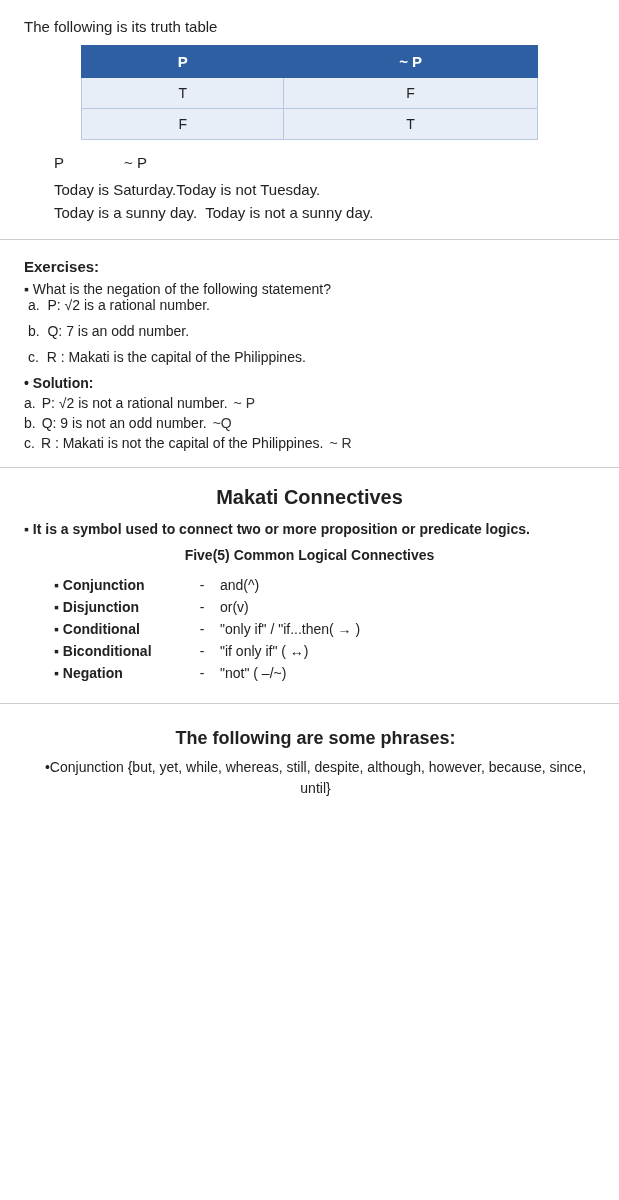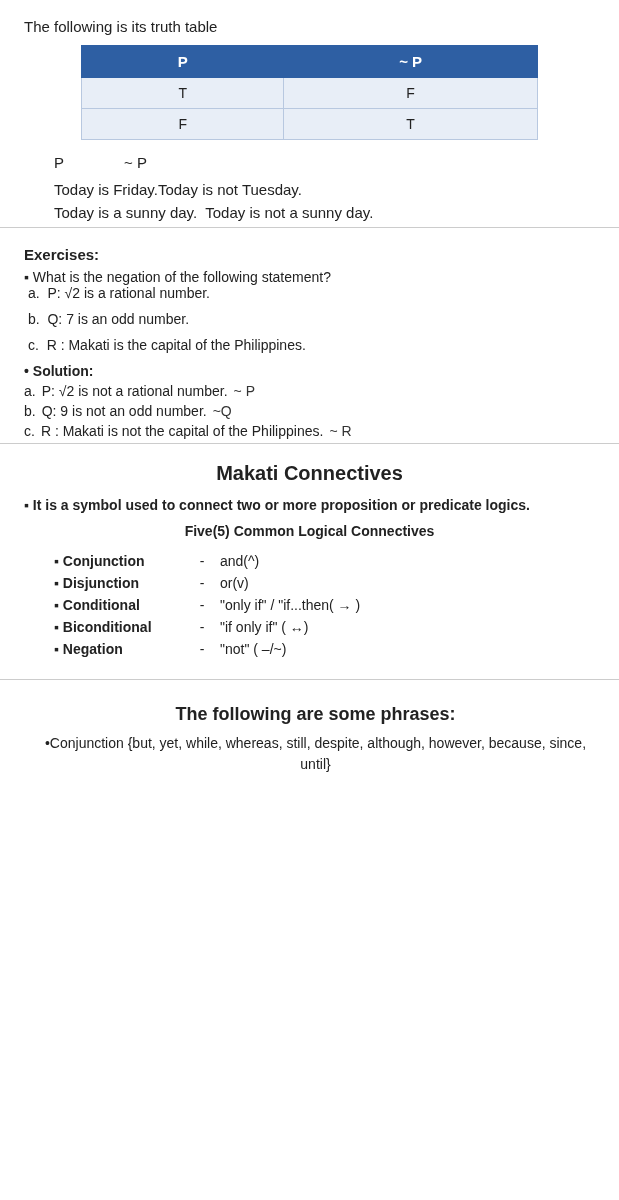--- a/index.html
+++ b/index.html
@@ -5,21 +5,21 @@
     * { margin: 0; padding: 0; box-sizing: border-box; }
     body {
       font-family: Arial, sans-serif;
       font-size: 14px;
       background: #fff;
       color: #222;
       width: 619px;
     }
 
     .section {
-      padding: 18px 24px 0 24px;
+      padding: 18px 24px 12px 24px;
       border-bottom: 1.5px solid #ccc;
     }
 
     
     .truth-table-title {
       font-size: 15px;
       margin-bottom: 10px;
       font-weight: normal;
     }
 
@@ -209,21 +209,21 @@
     </tbody>
   </table>
 
   <div class="negation-label">
     <span>P</span>
     <span>~ P</span>
   </div>
 
   <div class="negation-examples">
     <div class="negation-row">
-      <span class="col-p">Today is Friday.</span>
+      <span class="col-p">Today is Saturday.</span>
       <span class="col-notp">Today is not Tuesday.</span>
     </div>
     <div class="negation-row">
       <span>Today is a sunny day.&nbsp; Today is not a sunny day.</span>
     </div>
   </div>
 </div>
 
 <div class="section">
   <div class="exercises-title">Exercises:</div>

